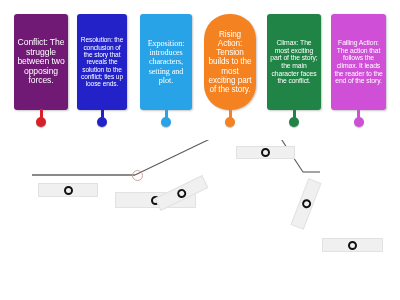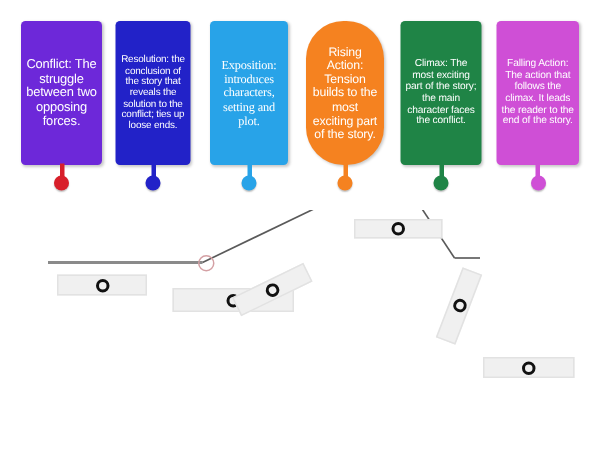--- a/index.html
+++ b/index.html
@@ -112,21 +112,21 @@
     background: transparent;
   }
 </style>
 </head>
 <body>
 
 <div id="stage">
 
   <div class="cards-layer">
       <div class="card-wrap" style="left: 14px; width: 54px;">
-        <div class="card" style="background: #6d28d9; height: 96px; font-size: 8.6px;">
+        <div class="card" style="background: #701a75; height: 96px; font-size: 8.6px;">
           <span>Conflict: The struggle between two opposing forces.</span>
         </div>
         <div class="pin">
           <div class="pin-stem" style="background: rgb(216, 31, 42);"></div>
           <div class="pin-head" style="background: rgb(216, 31, 42);"></div>
         </div>
       </div>
       <div class="card-wrap" style="left: 77px; width: 50px;">
         <div class="card" style="background: rgb(34, 34, 200); height: 96px; font-size: 6.6px;">
           <span>Resolution: the conclusion of the story that reveals the solution to the conflict; ties up loose ends.</span>

